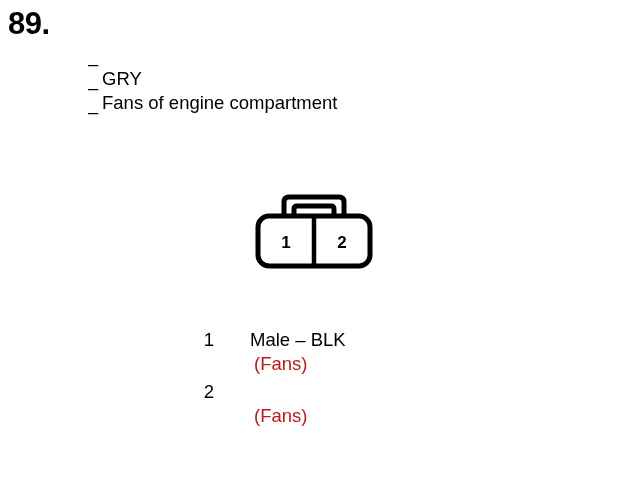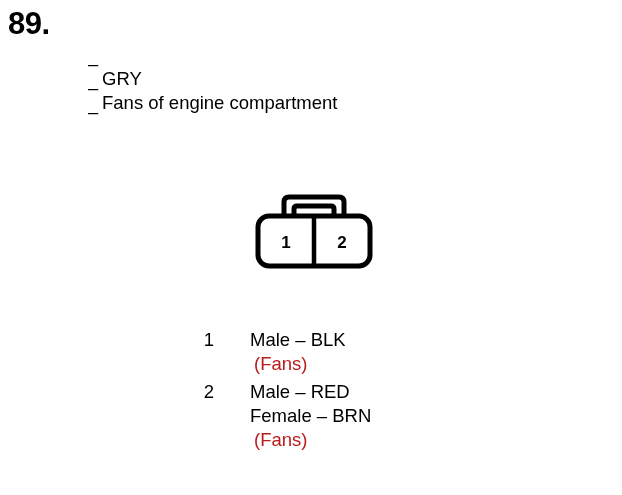--- a/index.html
+++ b/index.html
@@ -167,23 +167,19 @@
       <span class="pin-text">Male – BLK</span>
     </div>
     <div class="pin-row">
       <span class="pin-note">(Fans)</span>
     </div>
   </div>
 
   <div class="pin-entry">
     <div class="pin-row">
       <span class="pin-num">2</span>
-      <span class="pin-text">Male – RED</span>
-    </div>
-    <div class="pin-row">
-      <span class="pin-text">Female – BRN</span>
     </div>
     <div class="pin-row">
       <span class="pin-note">(Fans)</span>
     </div>
   </div>
 
 </div>
 
 </body></html>

